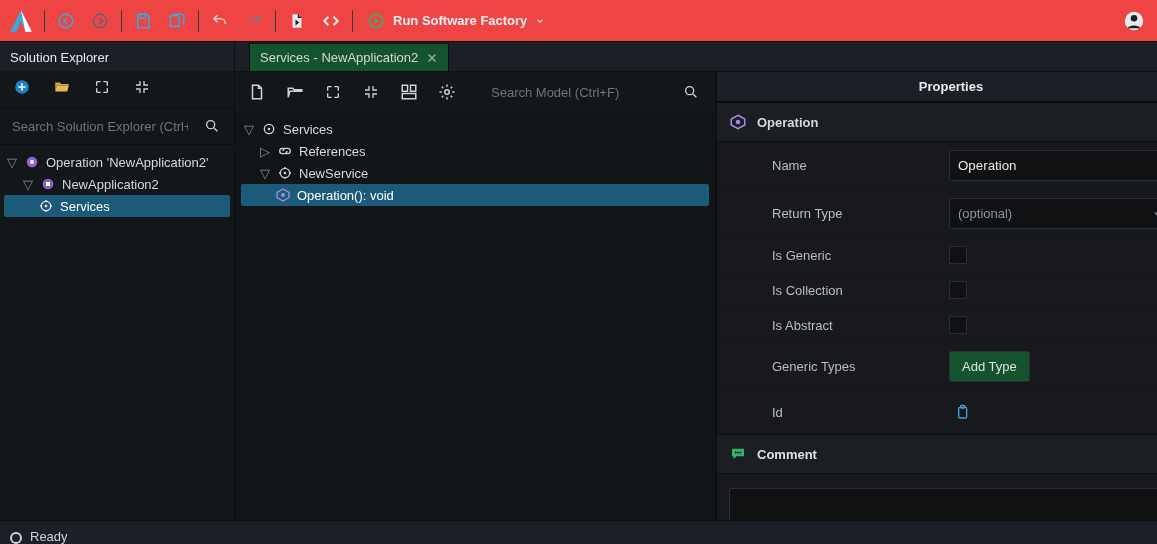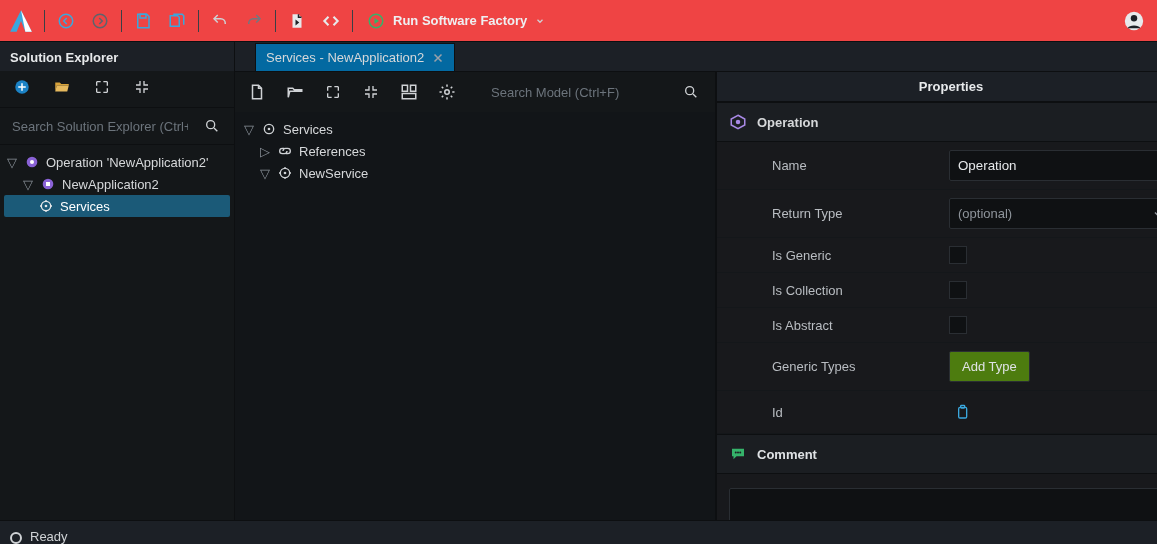--- a/index.html
+++ b/index.html
@@ -14,41 +14,41 @@
   .run-btn { display: flex; align-items: center; gap: 8px; padding: 0 10px; height: 34px; cursor: pointer; font-weight: 600; color: #eef0f2; }
   .spacer { flex: 1 1 auto; }
   .avatar { width: 30px; height: 30px; display:flex; align-items:center; justify-content:center; cursor:pointer; }
 
   
   .body { display: flex; height: calc(544px - 42px - 24px); }
   .sol-explorer { width: 292px; background: #141719; border-right: 1px solid #0d0f11; display: flex; flex-direction: column; }
   .right { flex: 1; display: flex; flex-direction: column; }
 
   
-  .panel-title { font-weight: 700; color: #e7e9eb; padding: 8px 10px 6px; background: #1c2026; }
+  .panel-title { font-weight: 400; color: #e7e9eb; padding: 8px 10px 6px; background: #1c2026; }
   .panel-actions { display: flex; align-items: center; gap: 16px; padding: 4px 10px 8px; background: #141719; }
   .icon-btn { width: 24px; height: 24px; display:flex; align-items:center; justify-content:center; cursor:pointer; }
   .search-row { display:flex; align-items:center; padding: 4px 8px; gap: 6px; background:#141719; border-top:1px solid #0d0f11; border-bottom:1px solid #0d0f11; }
   .search-row input { flex:1; background:transparent; border:none; outline:none; color:#cfd2d5; font-size:13px; padding:6px 4px; }
   .search-row input::placeholder { color:#6c747c; }
   .search-btn { width:28px; height:28px; display:flex; align-items:center; justify-content:center; cursor:pointer; }
 
   
   .tree { padding: 6px 4px; overflow:auto; flex:1; }
   .node { display:flex; align-items:center; height:22px; gap:6px; padding: 0 4px; border-radius:2px; cursor:pointer; white-space:nowrap; }
   .node.selected { background:#1b5a78; color:#fff; }
   .node .caret { width:12px; display:flex; justify-content:center; color:#8a9199; }
   .indent-0 { padding-left: 2px; }
   .indent-1 { padding-left: 18px; }
   .indent-2 { padding-left: 34px; }
   .node .label { color: inherit; }
 
   
   .tabs-row { height: 30px; background:#1c2026; display:flex; align-items:flex-end; position:relative; border-bottom:1px solid #0d0f11; }
-  .tab { display:flex; align-items:center; gap:8px; height:28px; padding:0 10px; background:#0369a1; border:1px solid #0d0f11; border-bottom:none; font-size:13px; color:#d6d8da; cursor:pointer; margin-left:20px; }
+  .tab { display:flex; align-items:center; gap:8px; height:28px; padding:0 10px; background:#14532d; border:1px solid #0d0f11; border-bottom:none; font-size:13px; color:#d6d8da; cursor:pointer; margin-left:14px; }
   .tab .close { cursor:pointer; color:#9aa1a9; }
 
   
   .content-row { flex:1; display:flex; min-height:0; }
   .editor { flex:1; display:flex; flex-direction:column; border-right:2px solid #0d0f11; min-width:0; }
   .editor-toolbar { height:40px; display:flex; align-items:center; gap:14px; padding:0 10px; background:#141719; }
   .editor-toolbar .grow { flex:1; }
   .model-search { display:flex; align-items:center; gap:6px; flex:1; max-width:260px; }
   .model-search input { flex:1; background:transparent; border:none; outline:none; color:#cfd2d5; font-size:13px; padding:6px 4px; }
   .model-search input::placeholder { color:#6c747c; }
@@ -58,21 +58,21 @@
   .props { width:468px; background:#18191c; display:flex; flex-direction:column; overflow:hidden; }
   .props-title { text-align:center; font-weight:700; color:#e7e9eb; padding:7px 0; background:#1c2026; border-bottom:1px solid #0d0f11; }
   .props-scroll { flex:1; overflow:auto; padding:0; }
   .props-header { display:flex; align-items:center; gap:10px; padding:10px 12px; border-top:1px solid #0d0f11; border-bottom:1px solid #0d0f11; background:#1b1e22; font-weight:700; }
   .prop-row { display:flex; align-items:center; padding:8px 12px; gap:12px; border-bottom:1px solid #14171a; }
   .prop-label { width:165px; color:#b9bdc2;margin-left:43px; }
   .prop-field { flex:1; }
   .text-input { width:100%; background:#0f1113; border:1px solid #2a2e33; color:#e6e8ea; padding:7px 8px; border-radius:2px; outline:none; }
   .select { width:100%; background:#0f1113; border:1px solid #2a2e33; color:#8e949b; padding:7px 8px; border-radius:2px; display:flex; align-items:center; justify-content:space-between; cursor:pointer; }
   .checkbox { width:18px; height:18px; background:#0f1113; border:1px solid #2a2e33; cursor:pointer; }
-  .small-btn { background:#4d7c0f; border:1px solid #2a2e33; color:#dfe2e5; padding:7px 12px; border-radius:2px; cursor:pointer; display:inline-block; }
+  .small-btn { background:#14532d; border:1px solid #2a2e33; color:#dfe2e5; padding:7px 12px; border-radius:2px; cursor:pointer; display:inline-block; }
   .id-row { display:flex; align-items:center; gap:10px; }
   .id-display { flex:1; background:#0f1113; border:1px solid #2a2e33; color:#c6c9cd; padding:7px 8px; border-radius:2px; overflow:hidden; white-space:nowrap; text-overflow:ellipsis; }
   .copy-btn { width:26px; height:26px; display:flex; align-items:center; justify-content:center; border-radius:2px; cursor:pointer; }
   .comment-header { display:flex; align-items:center; gap:10px; padding:10px 12px; font-weight:700; color:#dfe2e5; border-top:1px solid #0d0f11; border-bottom:1px solid #0d0f11; background:#1b1e22; }
   .comment-box { margin:14px 12px 10px; height:62px; background:#0f1113; border:1px solid #2a2e33; border-radius:2px; }
 
   
   .status-bar { height:24px; background:#1c2026; display:flex; align-items:flex-end; padding:0 10px; gap:8px; color:#cfd2d5; border-top:1px solid #0d0f11; }
   .status-ready-icon { width:12px; height:12px; border:2px solid #cfd2d5; border-radius:50%; }
 </style>
@@ -306,20 +306,27 @@
           </div>
           <div class="node indent-1">
             <span class="caret">▽</span>
             <svg width="16" height="16" viewBox="0 0 24 24">
                 <circle cx="12" cy="12" r="7" fill="none" stroke="#cfd2d5" stroke-width="2"></circle>
                 <circle cx="12" cy="12" r="2" fill="#cfd2d5"></circle>
                 <path d="M12 3v3M12 18v3M3 12h3M18 12h3" stroke="#cfd2d5" stroke-width="2"></path>
               </svg>
             <span class="label">NewService</span>
           </div>
+          <div class="node indent-2 selected">
+            <svg width="16" height="16" viewBox="0 0 24 24">
+                <polygon points="12,3 21,8 21,16 12,21 3,16 3,8" fill="none" stroke="#a989e6" stroke-width="2"></polygon>
+                <circle cx="12" cy="12" r="3" fill="#a989e6"></circle>
+              </svg>
+            <span class="label">Operation(): void</span>
+          </div>
         </div>
       </div>
 
       <div class="props" style="position:relative;">
         <div class="props-title">Properties</div>
         <div class="props-scroll">
           <div class="props-header">
             <svg width="18" height="18" viewBox="0 0 24 24">
                 <polygon points="12,3 21,8 21,16 12,21 3,16 3,8" fill="none" stroke="#a989e6" stroke-width="2"></polygon>
                 <circle cx="12" cy="12" r="3" fill="#a989e6"></circle>

